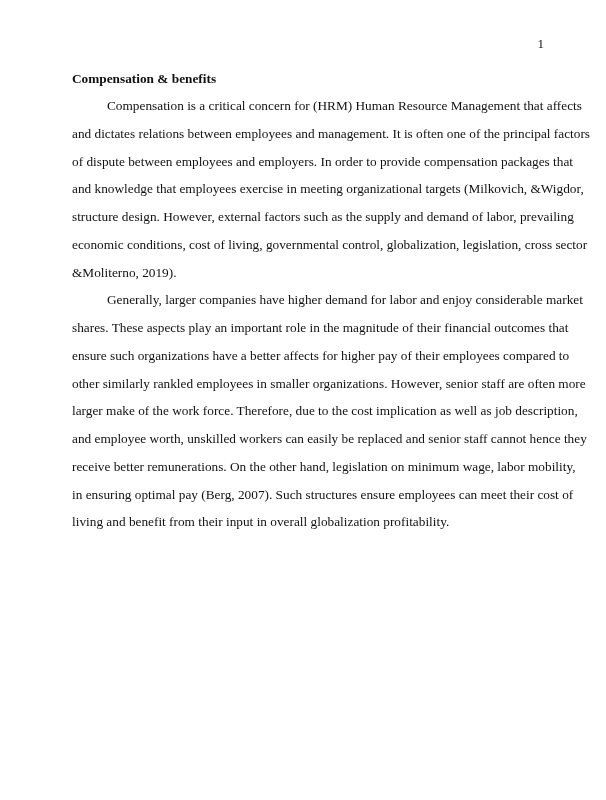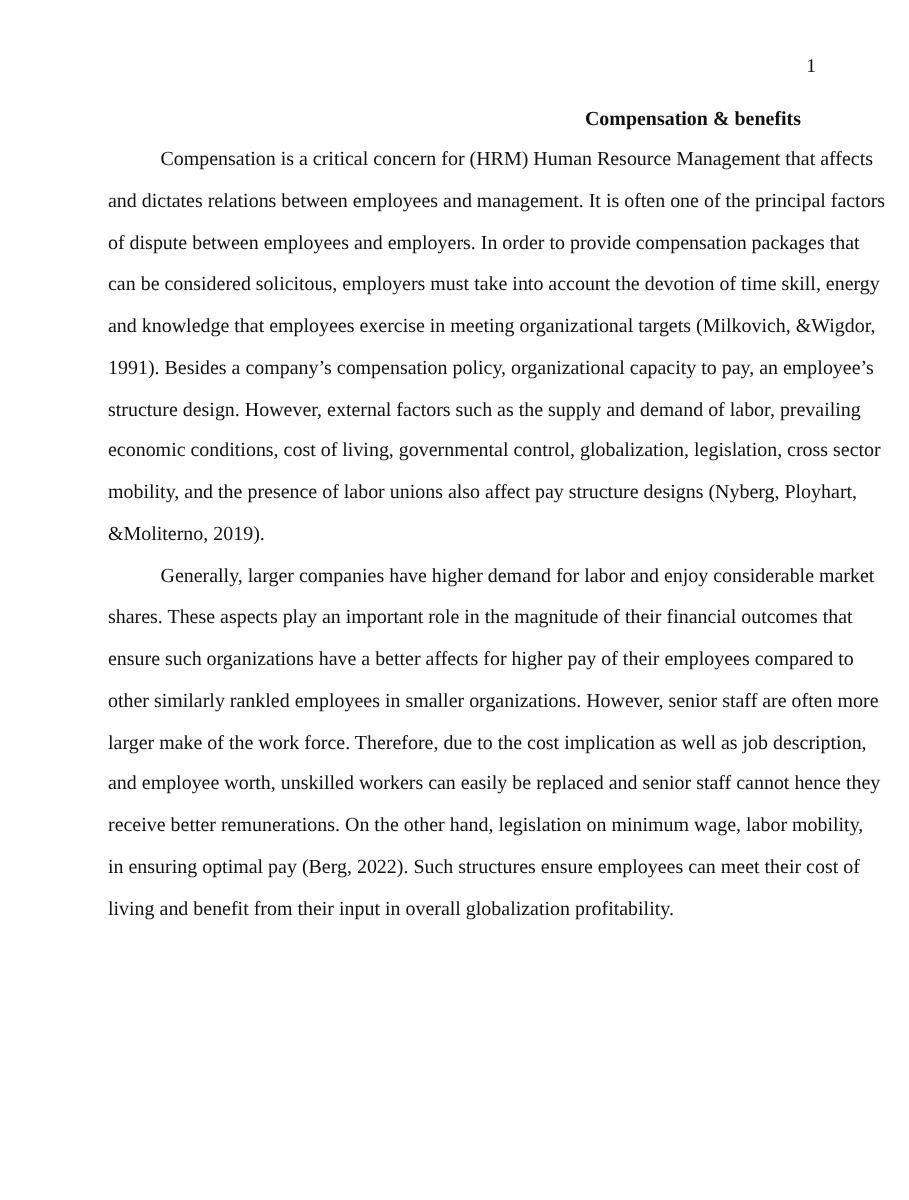--- a/index.html
+++ b/index.html
@@ -5,21 +5,21 @@
   html, body { margin: 0; padding: 0; background: #ffffff; }
   body { width: 606px; height: 800px; position: relative; overflow: hidden; }
   .page {
     position: absolute; left: 0; top: 0; width: 606px; height: 800px; background: #ffffff;
     font-family: "Liberation Serif", "DejaVu Serif", serif; color: #111111;
   }
   .page-number {
     position: absolute; top: 36px; right: 62px; font-size: 13px; line-height: 16px;
   }
   .title {
-    position: absolute; top: 71px; left: 72px; width: 462px; text-align: right;
+    position: absolute; top: 71px; left: 72px; width: 462px; text-align: left;
     font-weight: bold; font-size: 13.3px; line-height: 16px;
   }
   .body {
     position: absolute; top: 92px; left: 72px; width: 462px;
     font-size: 13.3px; line-height: 27.75px;
   }
   .line { display: block; white-space: nowrap; height: 27.75px; }
   .line.indent { padding-left: 35px; text-align: center; }
 </style>
 </head>
@@ -27,33 +27,30 @@
 
 <div class="page">
   <div class="page-number">1</div>
   <div class="title">Compensation &amp; benefits</div>
 
   <div class="body">
     <div>
       <span class="line indent">Compensation is a critical concern for (HRM) Human Resource Management that affects</span>
       <span class="line">and dictates relations between employees and management. It is often one of the principal factors</span>
       <span class="line">of dispute between employees and employers. In order to provide compensation packages that</span>
-      <span class="line">can be considered solicitous, employers must take into account the devotion of time skill, energy</span>
       <span class="line">and knowledge that employees exercise in meeting organizational targets (Milkovich, &amp;Wigdor,</span>
-      <span class="line">1991). Besides a company’s compensation policy, organizational capacity to pay, an employee’s</span>
       <span class="line">structure design. However, external factors such as the supply and demand of labor, prevailing</span>
       <span class="line">economic conditions, cost of living, governmental control, globalization, legislation, cross sector</span>
-      <span class="line">mobility, and the presence of labor unions also affect pay structure designs (Nyberg, Ployhart,</span>
       <span class="line">&amp;Moliterno, 2019).</span>
     </div>
     <div>
       <span class="line indent">Generally, larger companies have higher demand for labor and enjoy considerable market</span>
       <span class="line">shares. These aspects play an important role in the magnitude of their financial outcomes that</span>
       <span class="line">ensure such organizations have a better affects for higher pay of their employees compared to</span>
       <span class="line">other similarly rankled employees in smaller organizations. However, senior staff are often more</span>
       <span class="line">larger make of the work force. Therefore, due to the cost implication as well as job description,</span>
       <span class="line">and employee worth, unskilled workers can easily be replaced and senior staff cannot hence they</span>
       <span class="line">receive better remunerations. On the other hand,  legislation on minimum wage, labor mobility,</span>
-      <span class="line">in ensuring optimal pay (Berg, 2022). Such structures ensure employees can meet their cost of</span>
+      <span class="line">in ensuring optimal pay (Berg, 2007). Such structures ensure employees can meet their cost of</span>
       <span class="line">living and benefit from their input in overall globalization profitability.</span>
     </div>
   </div>
 </div>
 
 </body></html>

